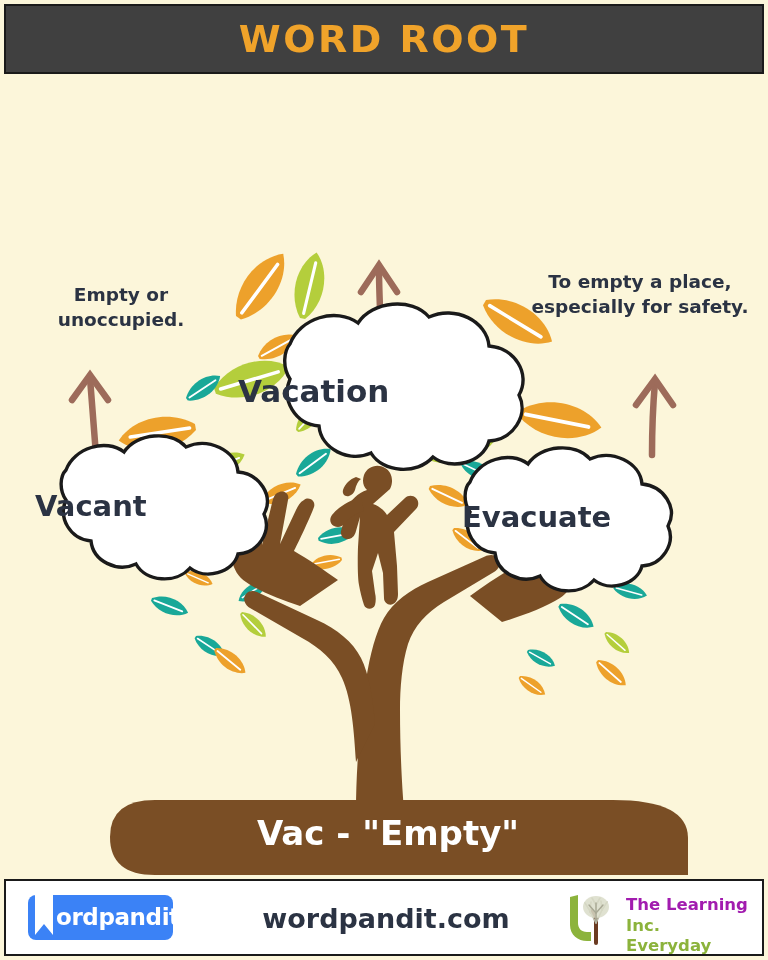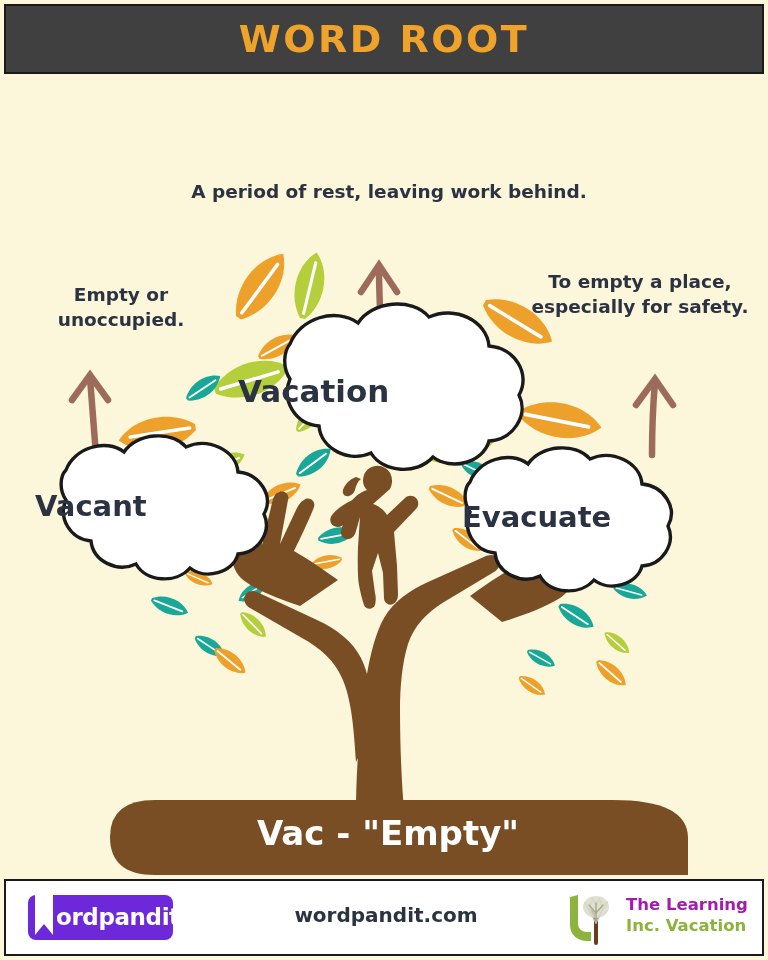--- a/index.html
+++ b/index.html
@@ -87,38 +87,38 @@
   .footer{
     position:absolute;left:4px;top:879px;
     width:760px;height:77px;
     background:#ffffff;
     border:2px solid #1a1a1a;
     box-sizing:border-box;
   }
   .wp-logo{
     position:absolute;left:22px;top:14px;
     width:145px;height:45px;
-    background:#6d28d9;
+    background:#3b82f6;
     border-radius:8px;
     display:flex;align-items:center;
   }
   .wp-logo .mark{
     position:absolute;left:5px;top:-4px;
     width:22px;height:46px;
   }
   .wp-logo .txt{
     position:absolute;left:28px;top:9px;
     color:#ffffff;font-size:23px;font-weight:bold;
     letter-spacing:-0.4px;
     font-family:"DejaVu Sans","Liberation Sans",sans-serif;
   }
   .site{
     position:absolute;left:0;top:22px;width:760px;
     text-align:center;
-    font-size:20px;font-weight:bold;color:#2b3343;
+    font-size:27px;font-weight:bold;color:#2b3343;
     font-family:"DejaVu Sans","Liberation Sans",sans-serif;
   }
   .tln{
     position:absolute;right:14px;top:10px;
     width:186px;height:56px;
   }
   .tln-txt{
     position:absolute;left:64px;top:4px;
     font-family:"DejaVu Sans","Liberation Sans",sans-serif;
   }
@@ -128,21 +128,20 @@
 </head>
 <body>
 
 <div id="poster">
 
   <div class="header">
     <div class="header-title">WORD ROOT</div>
   </div>
 
 
-  <div class="desc desc-top">A period of rest, leaving work behind.</div>
   <div class="desc desc-left">Empty or unoccupied.</div>
   <div class="desc desc-right">To empty a place, especially for safety.</div>
 
   <svg class="art" viewBox="0 0 768 960">
 
     <defs>
 
       <g id="leaf">
         <path d="M0,0 C16,-13 40,-11 52,2 C40,15 16,17 0,4 Z"></path>
         <path d="M4,2 L44,3" stroke="#ffffff" stroke-width="2.4" fill="none" stroke-linecap="round"></path>
@@ -356,19 +355,19 @@
           <ellipse cx="34" cy="16" rx="13" ry="11"></ellipse>
         </g>
         <g stroke="#a8a894" stroke-width="1.4" fill="none" stroke-linecap="round">
           <path d="M34,30 L34,12"></path>
             <path d="M34,22 L27,14"></path>
             <path d="M34,22 L41,14"></path>
         </g>
       </svg>
       <div class="tln-txt">
         <div class="tln-l1">The Learning</div>
-        <div class="tln-l2">Inc. Vacation</div>
+        <div class="tln-l2">Inc. Everyday</div>
       </div>
     </div>
 
   </div>
 
 </div>
 
 </body></html>

